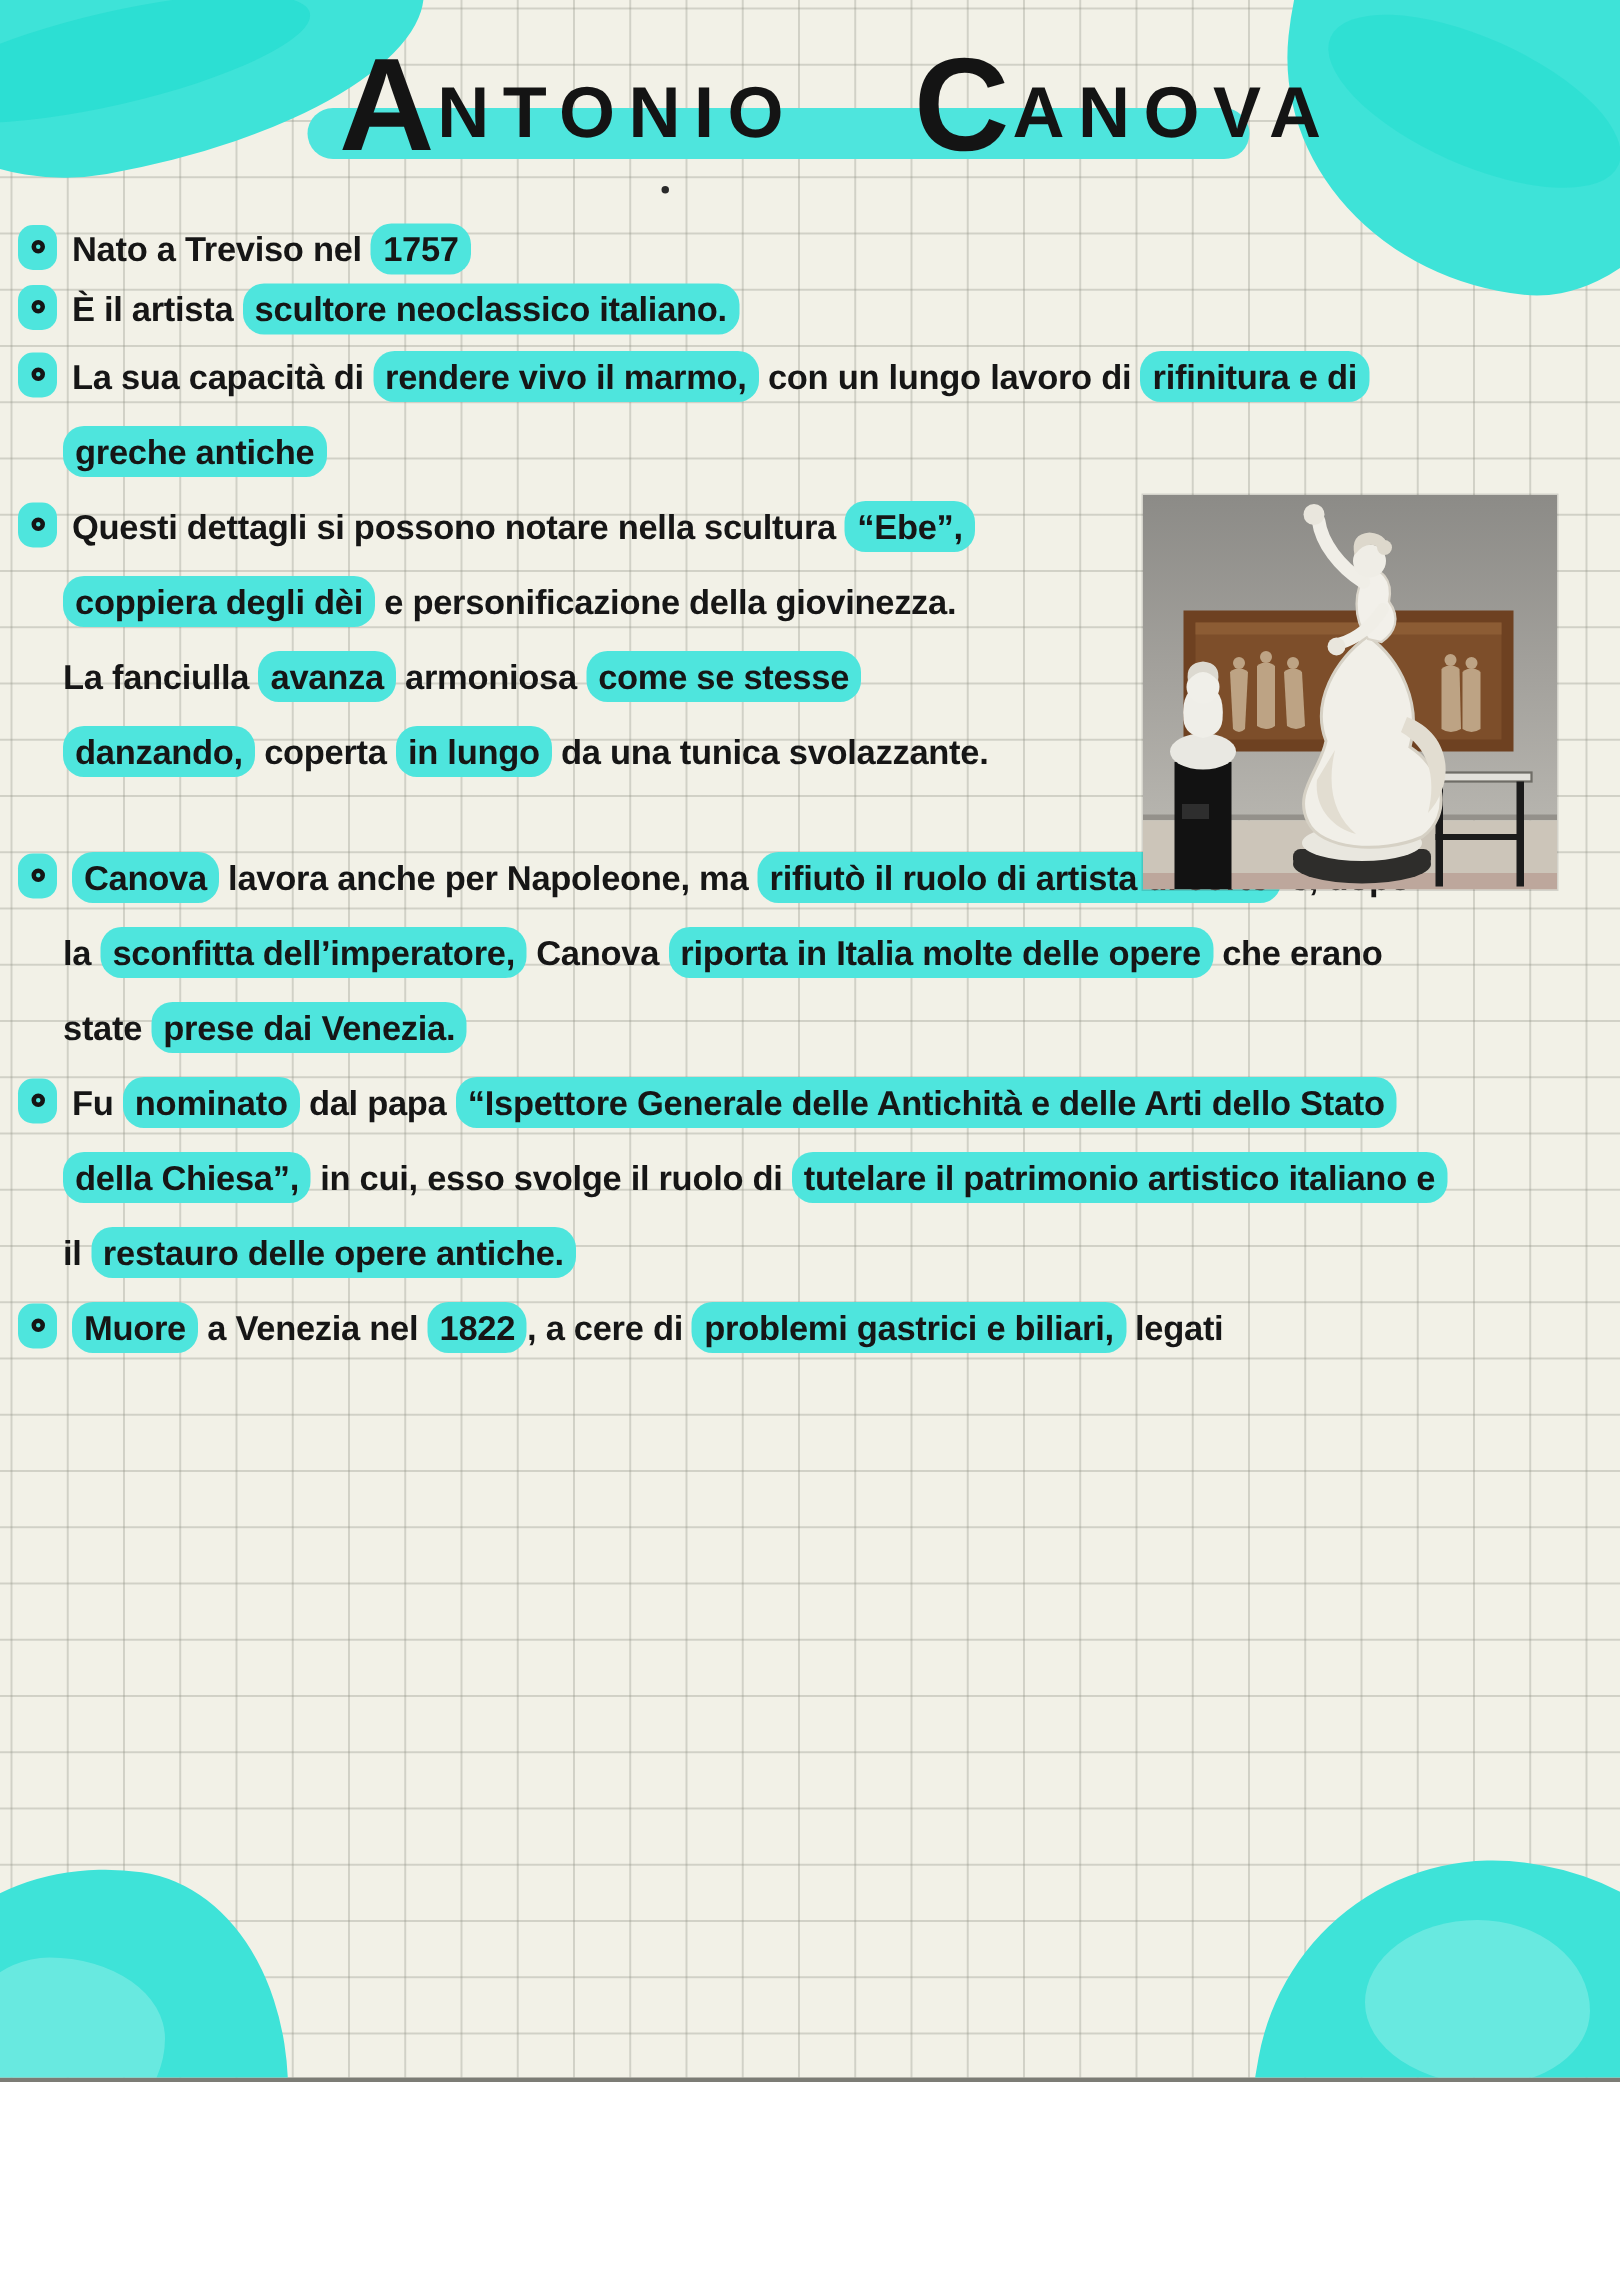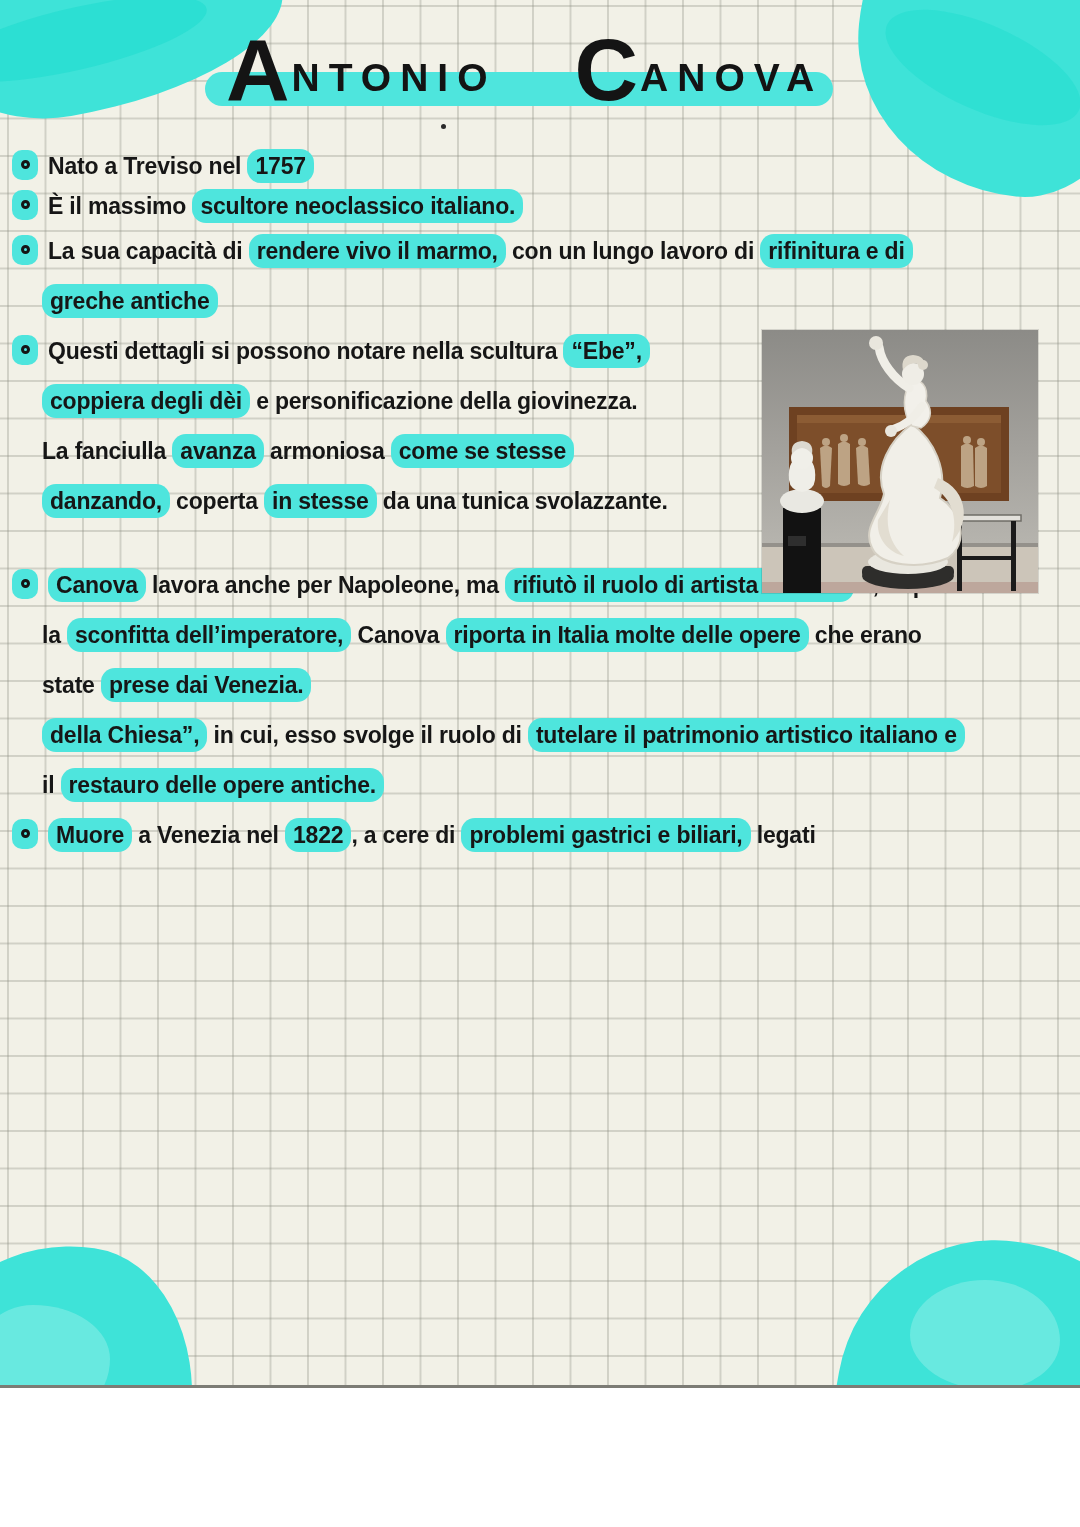--- a/index.html
+++ b/index.html
@@ -47,21 +47,21 @@
     position:absolute; left:205px; top:72px;
     width:628px; height:34px; border-radius:18px;
     background:var(--hl);
   }
   .title {
     position:absolute; left:226px; top:26px;
     display:flex; align-items:baseline;
     color:#141414; font-weight:bold; white-space:nowrap;
   }
   .t-big   { font-size:88px; line-height:1; }
-  .t-small { font-size:39px; letter-spacing:9px; position:relative; top:-9px; margin-left:2px; }
+  .t-small { font-size:48px; letter-spacing:9px; position:relative; top:-9px; margin-left:2px; }
   .t-gap   { margin-left:78px; }
   .title-dot {
     position:absolute; left:441px; top:124px;
     width:5px; height:5px; border-radius:50%; background:#2a2a2a;
   }
 
   
   .notes {
     position:absolute; left:12px; top:146px; width:1062px;
     color:var(--ink);
@@ -129,44 +129,47 @@
 
   <div class="notes">
       <div class="item item-1">
         <div class="line"><span class="marker">
             <span class="ring"></span>
           </span><span class="txt">Nato a Treviso nel </span><span class="hl">1757</span></div>
       </div>
       <div class="item item-2">
         <div class="line"><span class="marker">
             <span class="ring"></span>
-          </span><span class="txt">È il massimo </span><span class="hl">scultore neoclassico italiano.</span></div>
+          </span><span class="txt">È il artista </span><span class="hl">scultore neoclassico italiano.</span></div>
       </div>
       <div class="item item-3">
         <div class="line"><span class="marker">
             <span class="ring"></span>
           </span><span class="txt">La sua capacità di </span><span class="hl">rendere vivo il marmo,</span><span class="txt"> con un lungo lavoro di </span><span class="hl">rifinitura e di</span></div>
         <div class="line cont"><span class="hl">greche antiche</span></div>
       </div>
       <div class="item item-4">
         <div class="line"><span class="marker">
             <span class="ring"></span>
           </span><span class="txt">Questi dettagli si possono notare nella scultura </span><span class="hl">“Ebe”,</span></div>
         <div class="line cont"><span class="hl">coppiera degli dèi</span><span class="txt"> e personificazione della giovinezza.</span></div>
         <div class="line cont"><span class="txt">La fanciulla </span><span class="hl">avanza</span><span class="txt"> armoniosa </span><span class="hl">come se stesse</span></div>
-        <div class="line cont"><span class="hl">danzando,</span><span class="txt"> coperta </span><span class="hl">in stesse</span><span class="txt"> da una tunica svolazzante.</span></div>
+        <div class="line cont"><span class="hl">danzando,</span><span class="txt"> coperta </span><span class="hl">in lungo</span><span class="txt"> da una tunica svolazzante.</span></div>
       </div>
       <div class="item item-5">
         <div class="line"><span class="marker">
             <span class="ring"></span>
           </span><span class="hl">Canova</span><span class="txt"> lavora anche per Napoleone, ma </span><span class="hl">rifiutò il ruolo di artista di corte</span><span class="txt"> e, dopo</span></div>
         <div class="line cont"><span class="txt">la </span><span class="hl">sconfitta dell’imperatore,</span><span class="txt"> Canova </span><span class="hl">riporta in Italia molte delle opere</span><span class="txt"> che erano</span></div>
         <div class="line cont"><span class="txt">state </span><span class="hl">prese dai Venezia.</span></div>
       </div>
       <div class="item item-6">
+        <div class="line"><span class="marker">
+            <span class="ring"></span>
+          </span><span class="txt">Fu </span><span class="hl">nominato</span><span class="txt"> dal papa </span><span class="hl">“Ispettore Generale delle Antichità e delle Arti dello Stato</span></div>
         <div class="line cont"><span class="hl">della Chiesa”,</span><span class="txt"> in cui, esso svolge il ruolo di </span><span class="hl">tutelare il patrimonio artistico italiano e</span></div>
         <div class="line cont"><span class="txt">il </span><span class="hl">restauro delle opere antiche.</span></div>
       </div>
       <div class="item item-7">
         <div class="line"><span class="marker">
             <span class="ring"></span>
           </span><span class="hl">Muore</span><span class="txt"> a Venezia nel </span><span class="hl">1822</span><span class="txt">, a cere di </span><span class="hl">problemi gastrici e biliari,</span><span class="txt"> legati</span></div>
       </div>
     </div>
 

